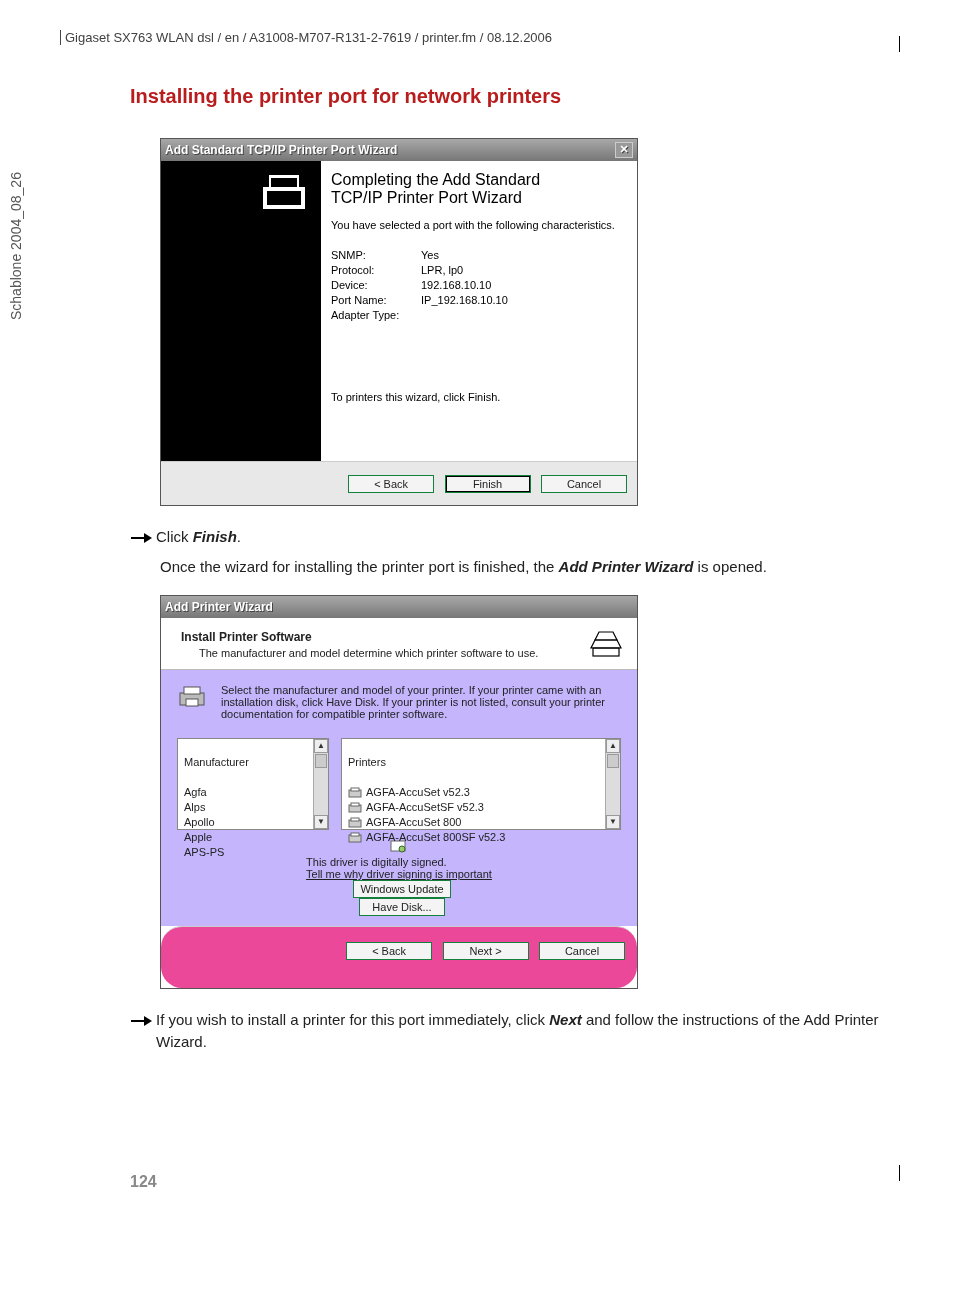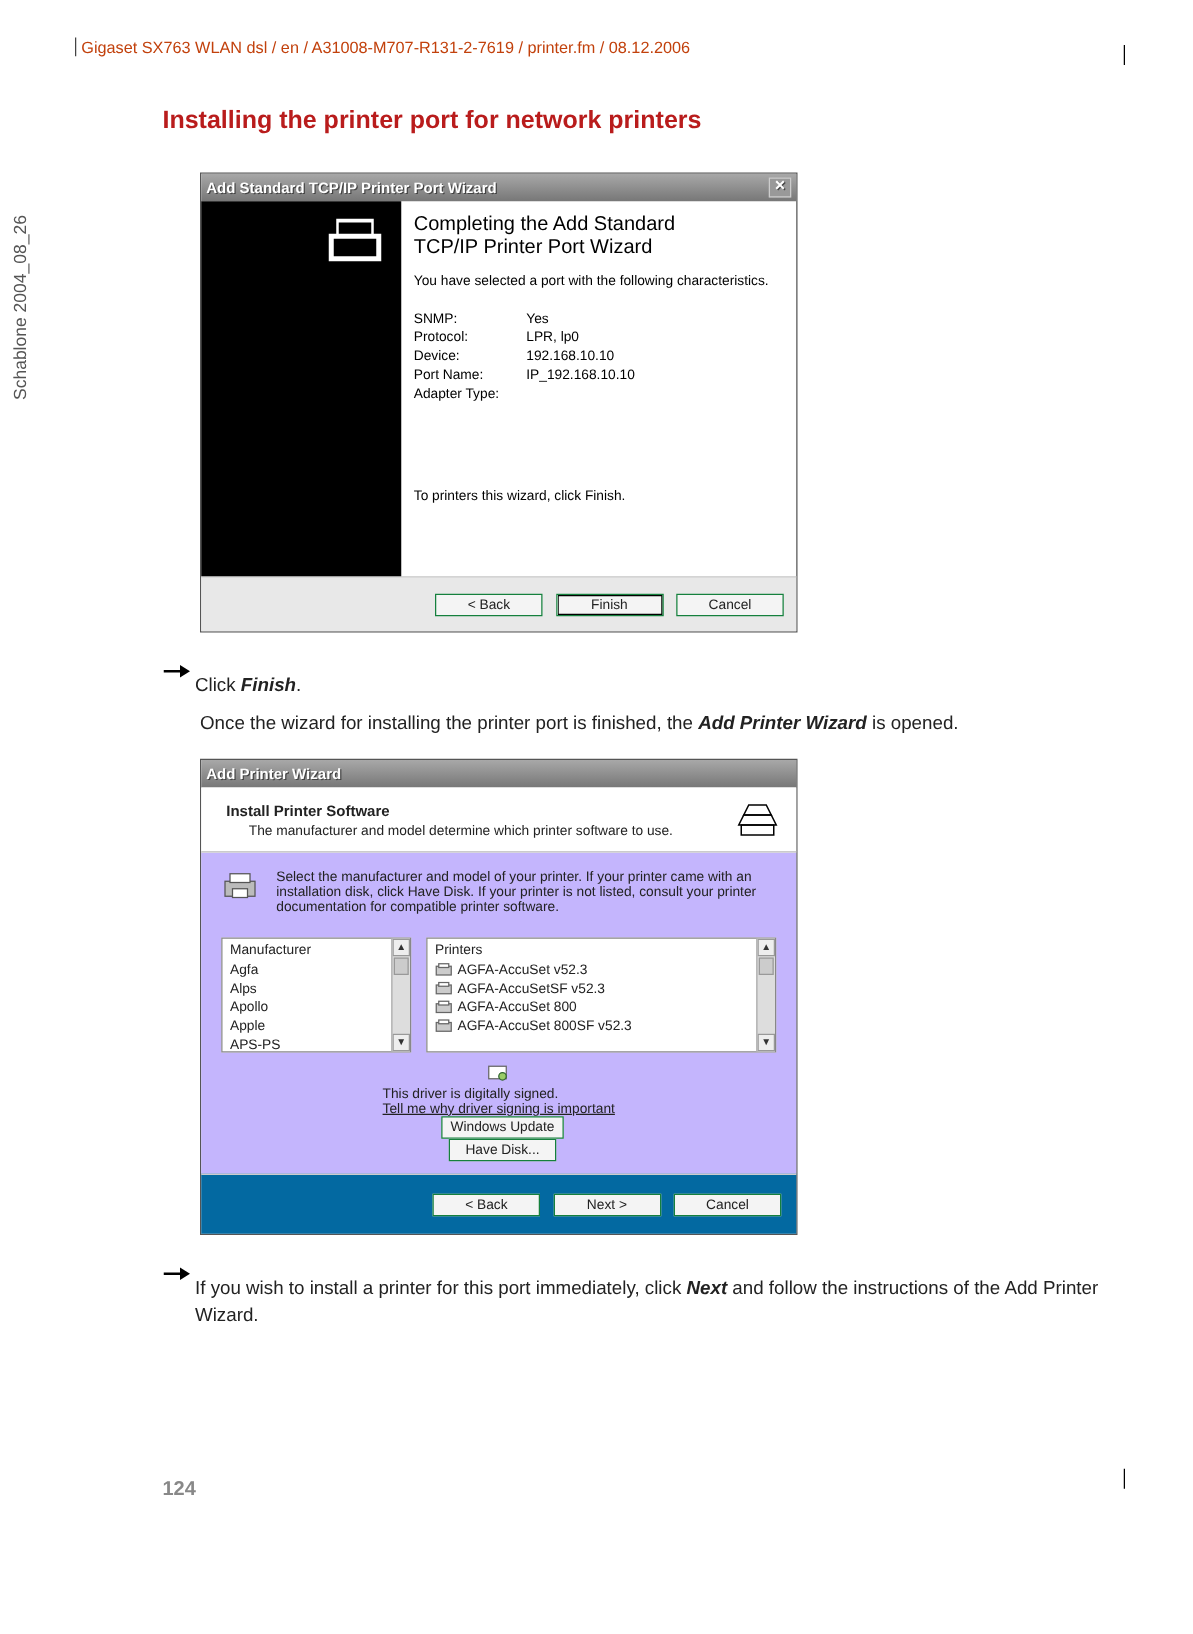--- a/index.html
+++ b/index.html
@@ -9,21 +9,21 @@
     font-family: Arial, Helvetica, sans-serif;
     color: #222;
     width: 954px;
   }
   .page {
     padding: 30px 60px 30px 60px;
     position: relative;
   }
   .running-head {
     font-size: 13px;
-    color: #c2410c;
+    color: #404040;
     margin: 0 0 40px 0;
     padding-left: 4px;
     border-left: 1px solid #444;
   }
   .side-vert {
     position: absolute;
     left: 8px;
     top: 320px;
     transform: rotate(-90deg);
     transform-origin: left top;
@@ -99,42 +99,42 @@
     border: 1px solid #15803d;
     background: #f4f4f4;
     margin-left: 6px;
     text-align: center;
   }
   .btn.default { box-shadow: 0 0 0 1px #000 inset; }
 
   .body-text { font-size: 15px; margin: 8px 0 18px 0; line-height: 1.4; }
   .arrow-row { display: flex; align-items: flex-start; margin: 6px 0 4px -30px; }
   .arrow-row .arw { width: 26px; flex: none; padding-top: 4px; }
-  .arrow-row .txt { flex: 1; font-size: 15px; line-height: 1.45; margin-top: 12px; }
+  .arrow-row .txt { flex: 1; font-size: 15px; line-height: 1.45; }
 
   
   .wiz2-head {
     background: #fff;
     padding: 12px 14px 10px 20px;
     border-bottom: 1px solid #bbb;
     position: relative;
   }
   .wiz2-head .t1 { font-weight: bold; font-size: 12px; }
   .wiz2-head .t2 { font-size: 11px; margin: 3px 0 0 18px; }
   .wiz2-head svg { position: absolute; right: 14px; top: 12px; }
   .wiz2-body {
     background: #c4b5fd;
     padding: 14px 16px 10px 16px;
     font-size: 11px;
   }
   .info-row { display: flex; gap: 10px; margin-bottom: 18px; }
   .info-row .ic { width: 34px; flex: none; }
   .lists { display: flex; gap: 12px; }
   .listbox { border: 1px solid #888; background: #fff; font-size: 11px; position: relative; }
-  .listbox .hdr { padding: 3px 6px; }
+  .listbox .hdr { padding: 17px 6px; }
   .listbox .items { padding: 0 6px 4px 6px; }
   .listbox .items div { line-height: 15px; white-space: nowrap; }
   .lb1 { width: 150px; height: 90px; }
   .lb2 { flex: 1; height: 90px; }
   .scroll {
     position: absolute; right: 0; top: 0; bottom: 0; width: 14px;
     background: #ddd; border-left: 1px solid #aaa;
   }
   .scroll .up, .scroll .dn {
     position: absolute; left: 0; width: 14px; height: 14px;
@@ -143,21 +143,21 @@
   }
   .scroll .up { top: 0; }
   .scroll .dn { bottom: 0; }
   .scroll .thumb { position:absolute; left:1px; right:1px; top:15px; height:12px; background:#ccc; border:1px solid #999; }
   .pitem { display:flex; align-items:center; gap:4px; }
   .pitem svg { flex:none; }
 
   .sign-row { display:flex; align-items:center; margin-top:10px; font-size:11px;flex-direction:column; }
   .sign-row .sl { flex:1; }
   .sign-row .underline { text-decoration: underline; }
-  .wiz2-buttons { background:#0369a1; padding: 14px 12px 14px 12px; text-align:right; border-top:1px solid #ccc; }
+  .wiz2-buttons { background:#ec4899; padding: 14px 12px 28px 12px; text-align:right; border-top:1px solid #ccc;border-radius:21px; }
 
   .page-num { font-size: 16px; font-weight: bold; color:#888; margin: 120px 0 0 70px; }
   .tick-r { position:absolute; top:36px; right:54px; width:1px; height:16px; background:#000; }
   .tick-br { position:absolute; bottom:40px; right:54px; width:1px; height:16px; background:#000; }
 </style>
 </head>
 <body>
 
 <div class="page">
   <div class="tick-r"></div>

